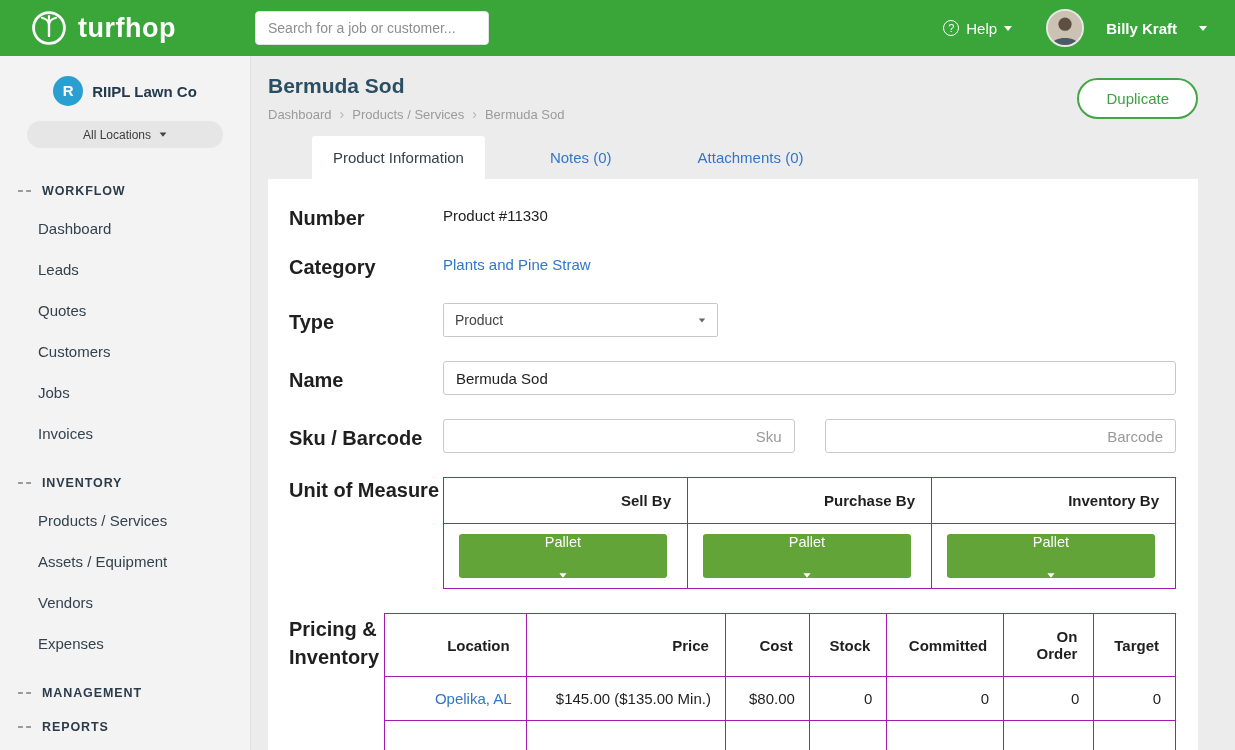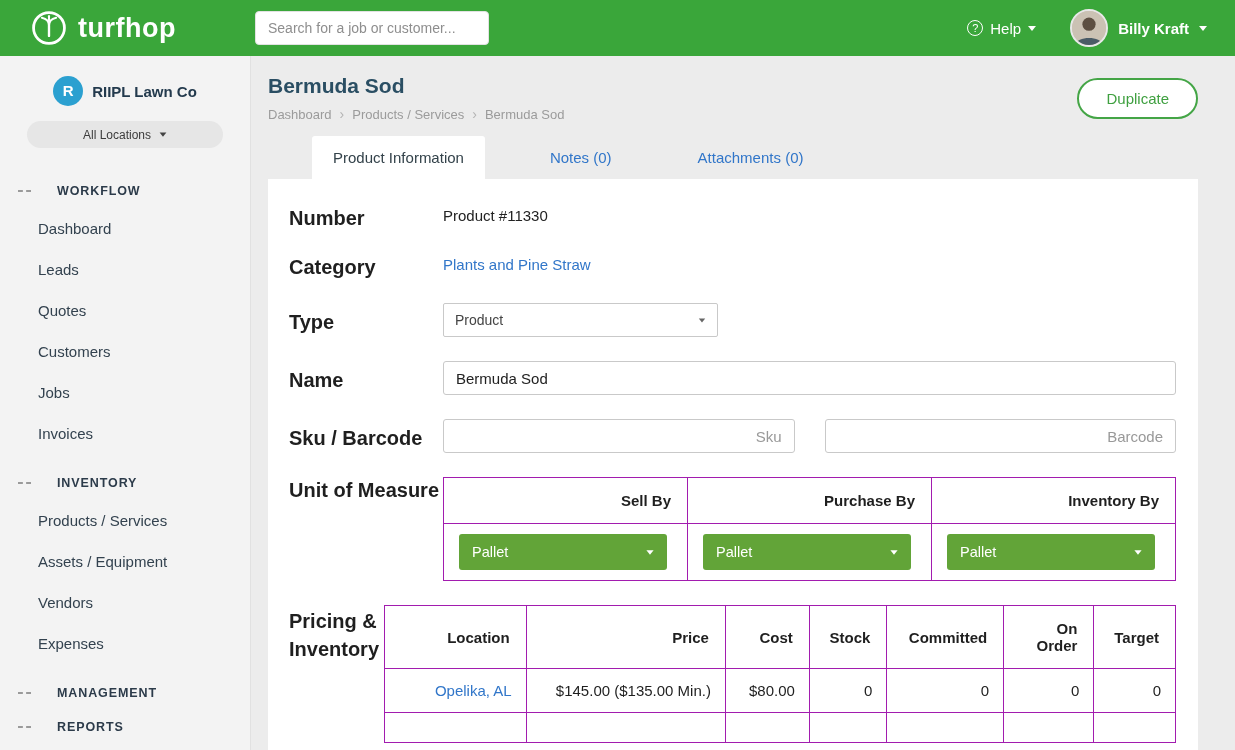--- a/index.html
+++ b/index.html
@@ -18,39 +18,39 @@
   .search::placeholder { color: #8e8e8e; }
   .topbar .spacer { flex: 1; }
   .help { display: flex; align-items: center; gap: 7px; color: #fff; font-size: 15px; cursor: pointer; }
   .qicon { width: 16px; height: 16px; border: 1px solid #fff; border-radius: 50%;
     font-size: 11px; line-height: 14px; text-align: center; display: inline-block; }
   .caret { width: 0; height: 0; border-left: 4px solid transparent; border-right: 4px solid transparent;
     border-top: 5px solid currentColor; display: inline-block; }
   .caret-white { color: #fff; }
   .caret-gray { color: #666; }
   .caret-dark { color: #444; }
-  .user { display: flex; align-items: center; gap: 10px; margin-left: 34px; color: #fff; cursor: pointer; }
+  .user { display: flex; align-items: center; gap: 22px; margin-left: 34px; color: #fff; cursor: pointer; }
   .avatar { width: 38px; height: 38px; border-radius: 50%; border: 2px solid #e8e8e8;
     background: #cfc5b8; overflow: hidden; display: inline-block; }
   .avatar svg { display: block; }
   .user-name { font-size: 15px; font-weight: bold; }
 
   
   .sidebar { position: absolute; top: 56px; left: 0; width: 251px; height: 694px;
     background: #f3f3f3; border-right: 1px solid #e1e1e1; }
   .company { display: flex; align-items: center; justify-content: center; gap: 9px; margin-top: 20px; }
   .company-badge { width: 30px; height: 30px; border-radius: 50%; background: #2BA0D0;
     color: #fff; font-weight: bold; font-size: 15px; line-height: 30px; text-align: center; display: inline-block; }
   .company-name { font-size: 15px; font-weight: bold; color: #233A4D; }
   .locations { width: 196px; height: 27px; margin: 15px auto 0; background: #e6e6e6;
     border-radius: 14px; display: flex; align-items: center; justify-content: center; gap: 8px;
     font-size: 12px; color: #3c3c3c; cursor: pointer; }
   .locations .caret { transform: scale(0.85); }
   .nav { margin-top: 26px; }
-  .nav-section { display: flex; align-items: center; gap: 26px; padding: 10px 0 10px 18px;
+  .nav-section { display: flex; align-items: center; gap: 11px; padding: 10px 0 10px 18px;
     color: #2C3B4A; font-size: 12.5px; font-weight: bold; letter-spacing: 0.9px; cursor: pointer; }
   .nav-section.spaced { margin-top: 12px; }
   .dash-icon { width: 13px; height: 0; border-top: 2px dashed #9a9a9a; display: inline-block; }
   .nav-item { padding: 12px 0 12px 38px; font-size: 15px; color: #33424F; cursor: pointer; }
 
   
   .main { position: absolute; top: 56px; left: 251px; width: 984px; height: 694px;
     padding: 18px 37px 0 17px; display: flex; flex-direction: column; overflow: hidden; }
   .page-head { display: flex; align-items: flex-start; justify-content: space-between; }
   .page-title { font-size: 21px; font-weight: bold; color: #2A4E63; }
@@ -84,23 +84,23 @@
     padding: 0 12px; font-size: 15px; color: #222; outline: none;
     font-family: "Liberation Sans", sans-serif; }
   .text-input::placeholder { color: #999; }
   .dual { display: flex; gap: 30px; }
   .dual .text-input { flex: 1; text-align: right; }
 
   table { border-collapse: collapse; width: 100%; }
   th, td { border: 1px solid #a21caf; text-align: right; font-size: 15px; color: #1f1f1f; }
   th { font-weight: bold; padding: 14px 16px; }
   .uom td { padding: 10px 15px; }
-  .gbtn { width: 208px; height: 36px; background: #62A438; border-radius: 3px; color: #fff;
+  .gbtn { width: 208px; height: 44px; background: #62A438; border-radius: 3px; color: #fff;
     display: flex; align-items: center; justify-content: space-between; padding: 0 13px;
-    font-size: 14.5px; cursor: pointer; }
+    font-size: 14.5px; cursor: pointer; flex-direction: column; }
   .gbtn .caret { transform: scale(0.9); }
 
   .pricing td { padding: 13px 14px; }
   .loc-link { color: #3176C9; cursor: pointer; }
   .rpartial td { height: 30px; }
 </style>
 </head>
 <body>
 
 <div class="app">

